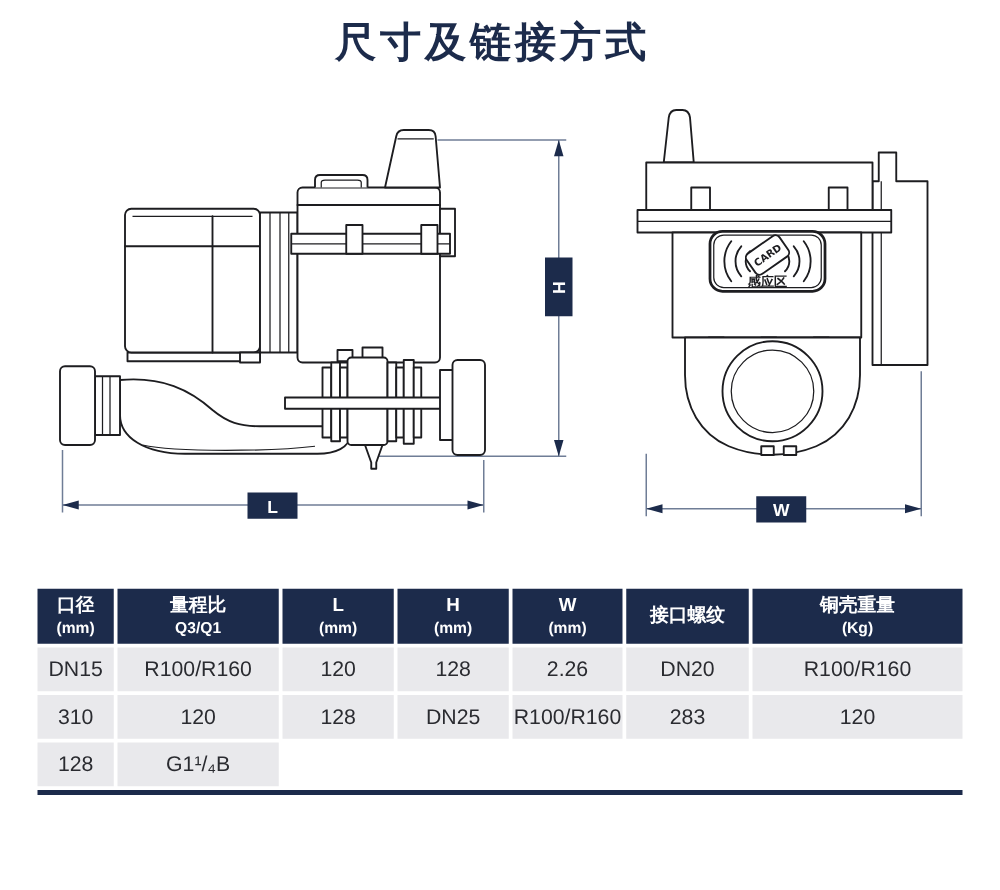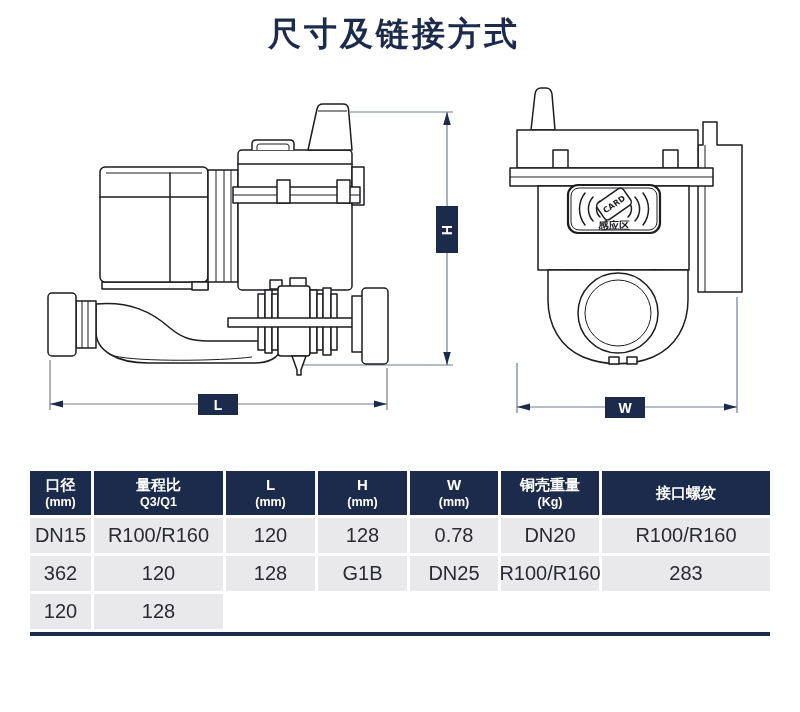--- a/index.html
+++ b/index.html
@@ -30,21 +30,21 @@
 
   .table-wrap{position:absolute;left:30px;top:471px;width:740px;}
   .spec-grid{display:grid;width:740px;
              grid-template-columns:61px 129px 89px 89px 88px 98px 168px;
              grid-auto-rows:auto;gap:3px;background:#fff;}
   .hcell{background:var(--navy);color:#fff;height:44px;display:flex;flex-direction:column;
          align-items:center;justify-content:center;line-height:1.25;}
   .hcell .h1{font-size:15px;font-weight:bold;}
   .hcell .h2{font-size:12.5px;font-weight:bold;}
   .cell{background:var(--rowbg);color:#2a2b30;height:35px;display:flex;
-        align-items:center;justify-content:center;font-size:20px;}
+        align-items:center;justify-content:center;font-size:17px;}
   .bottom-bar{width:740px;height:4px;background:var(--navy);margin-top:3px;}
 </style>
 </head>
 <body>
 
 <div class="canvas">
 
   <div class="title">尺寸及链接方式</div>
 
   <svg class="left-svg" width="420" height="330" viewBox="0 0 420 330">
@@ -205,42 +205,42 @@
       </div>
       <div class="hcell">
         <div class="h1">H</div>
           <div class="h2">(mm)</div>
       </div>
       <div class="hcell">
         <div class="h1">W</div>
           <div class="h2">(mm)</div>
       </div>
       <div class="hcell">
+        <div class="h1">接口螺纹</div>
+      </div>
+      <div class="hcell">
         <div class="h1">铜壳重量</div>
           <div class="h2">(Kg)</div>
-      </div>
-      <div class="hcell">
-        <div class="h1">接口螺纹</div>
       </div>
 
       <div class="cell">DN15</div>
       <div class="cell">R100/R160</div>
       <div class="cell">120</div>
       <div class="cell">128</div>
-      <div class="cell">0.78</div>
+      <div class="cell">2.26</div>
 
       <div class="cell">DN20</div>
       <div class="cell">R100/R160</div>
-      <div class="cell">362</div>
+      <div class="cell">310</div>
       <div class="cell">120</div>
       <div class="cell">128</div>
-      <div class="cell">G1B</div>
 
       <div class="cell">DN25</div>
       <div class="cell">R100/R160</div>
       <div class="cell">283</div>
       <div class="cell">120</div>
       <div class="cell">128</div>
+      <div class="cell">G1¹/₄B</div>
     </div>
     <div class="bottom-bar"></div>
   </div>
 
 </div>
 
 </body></html>

